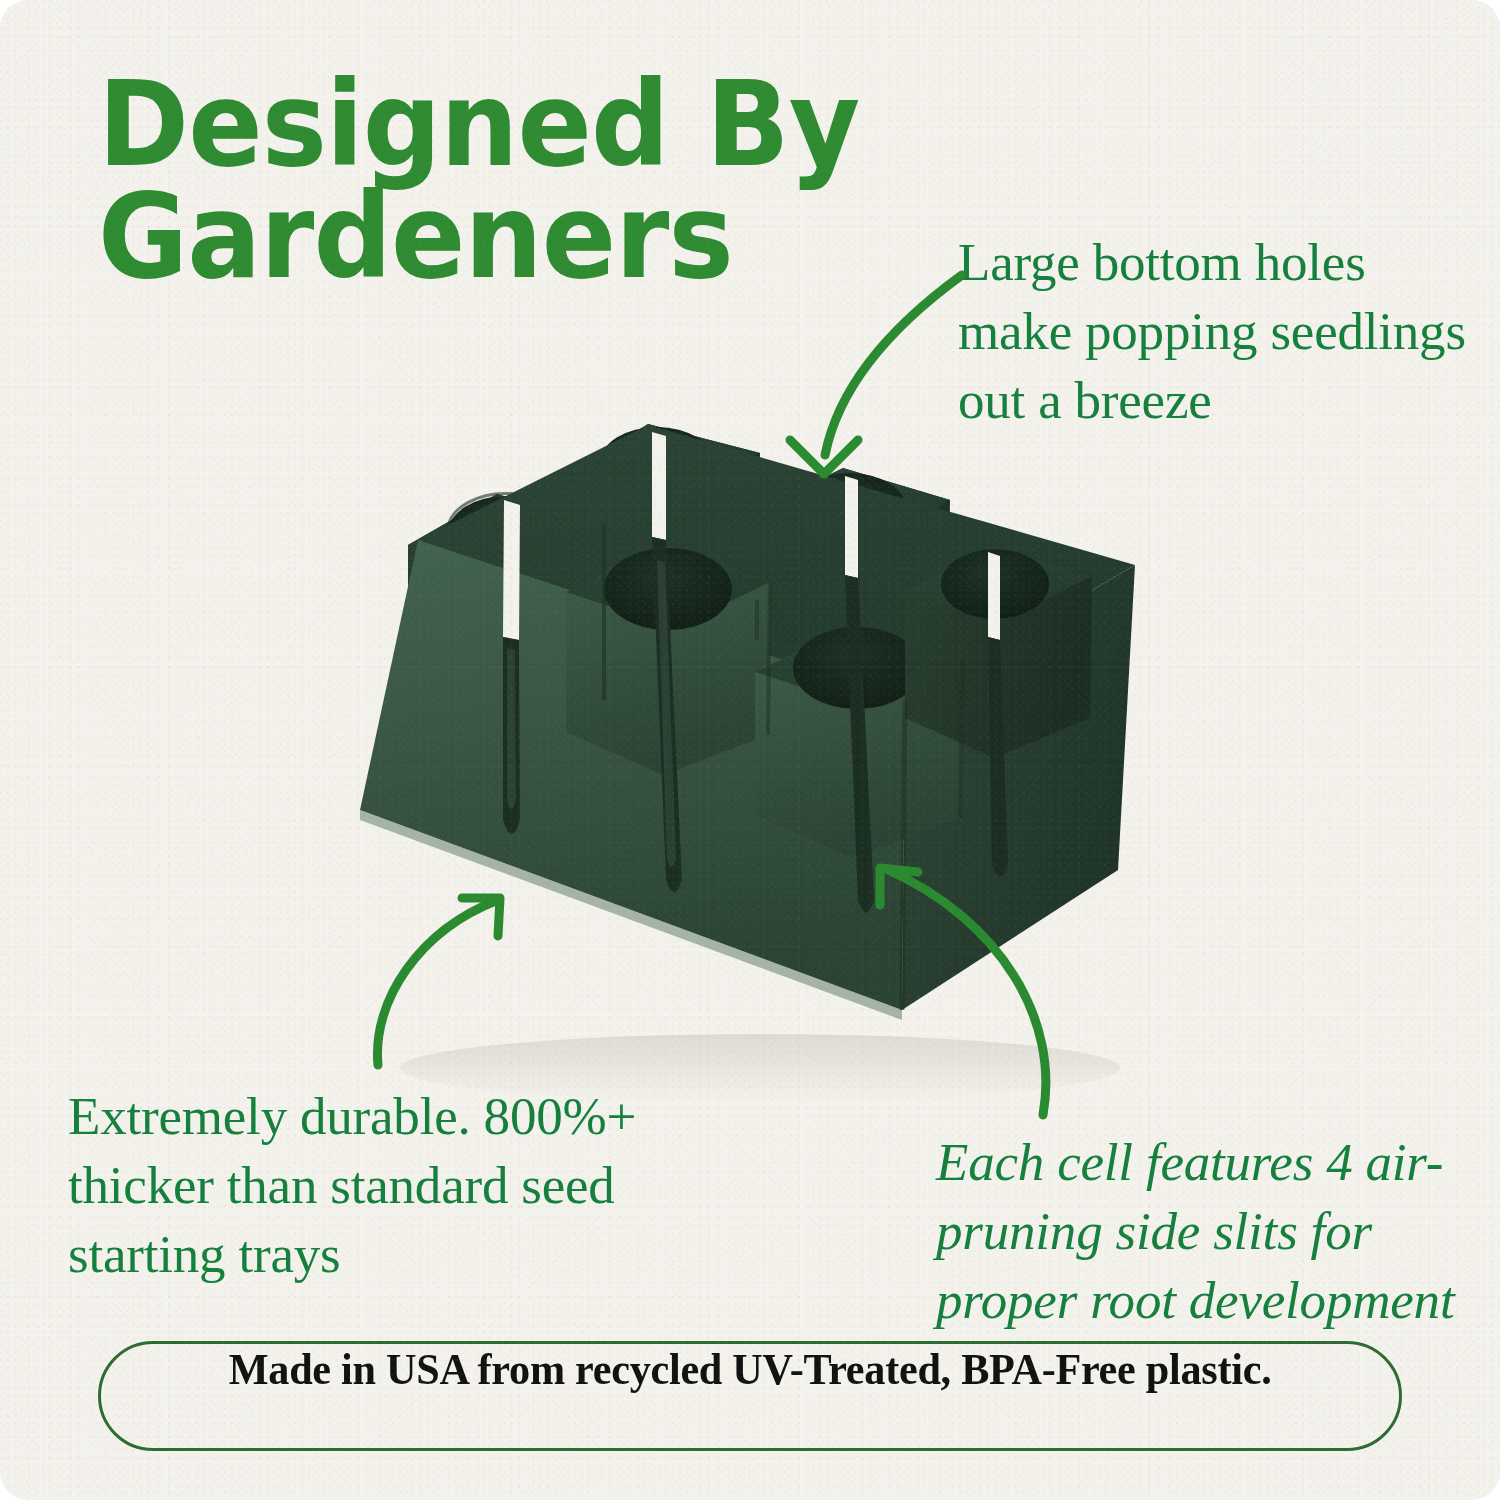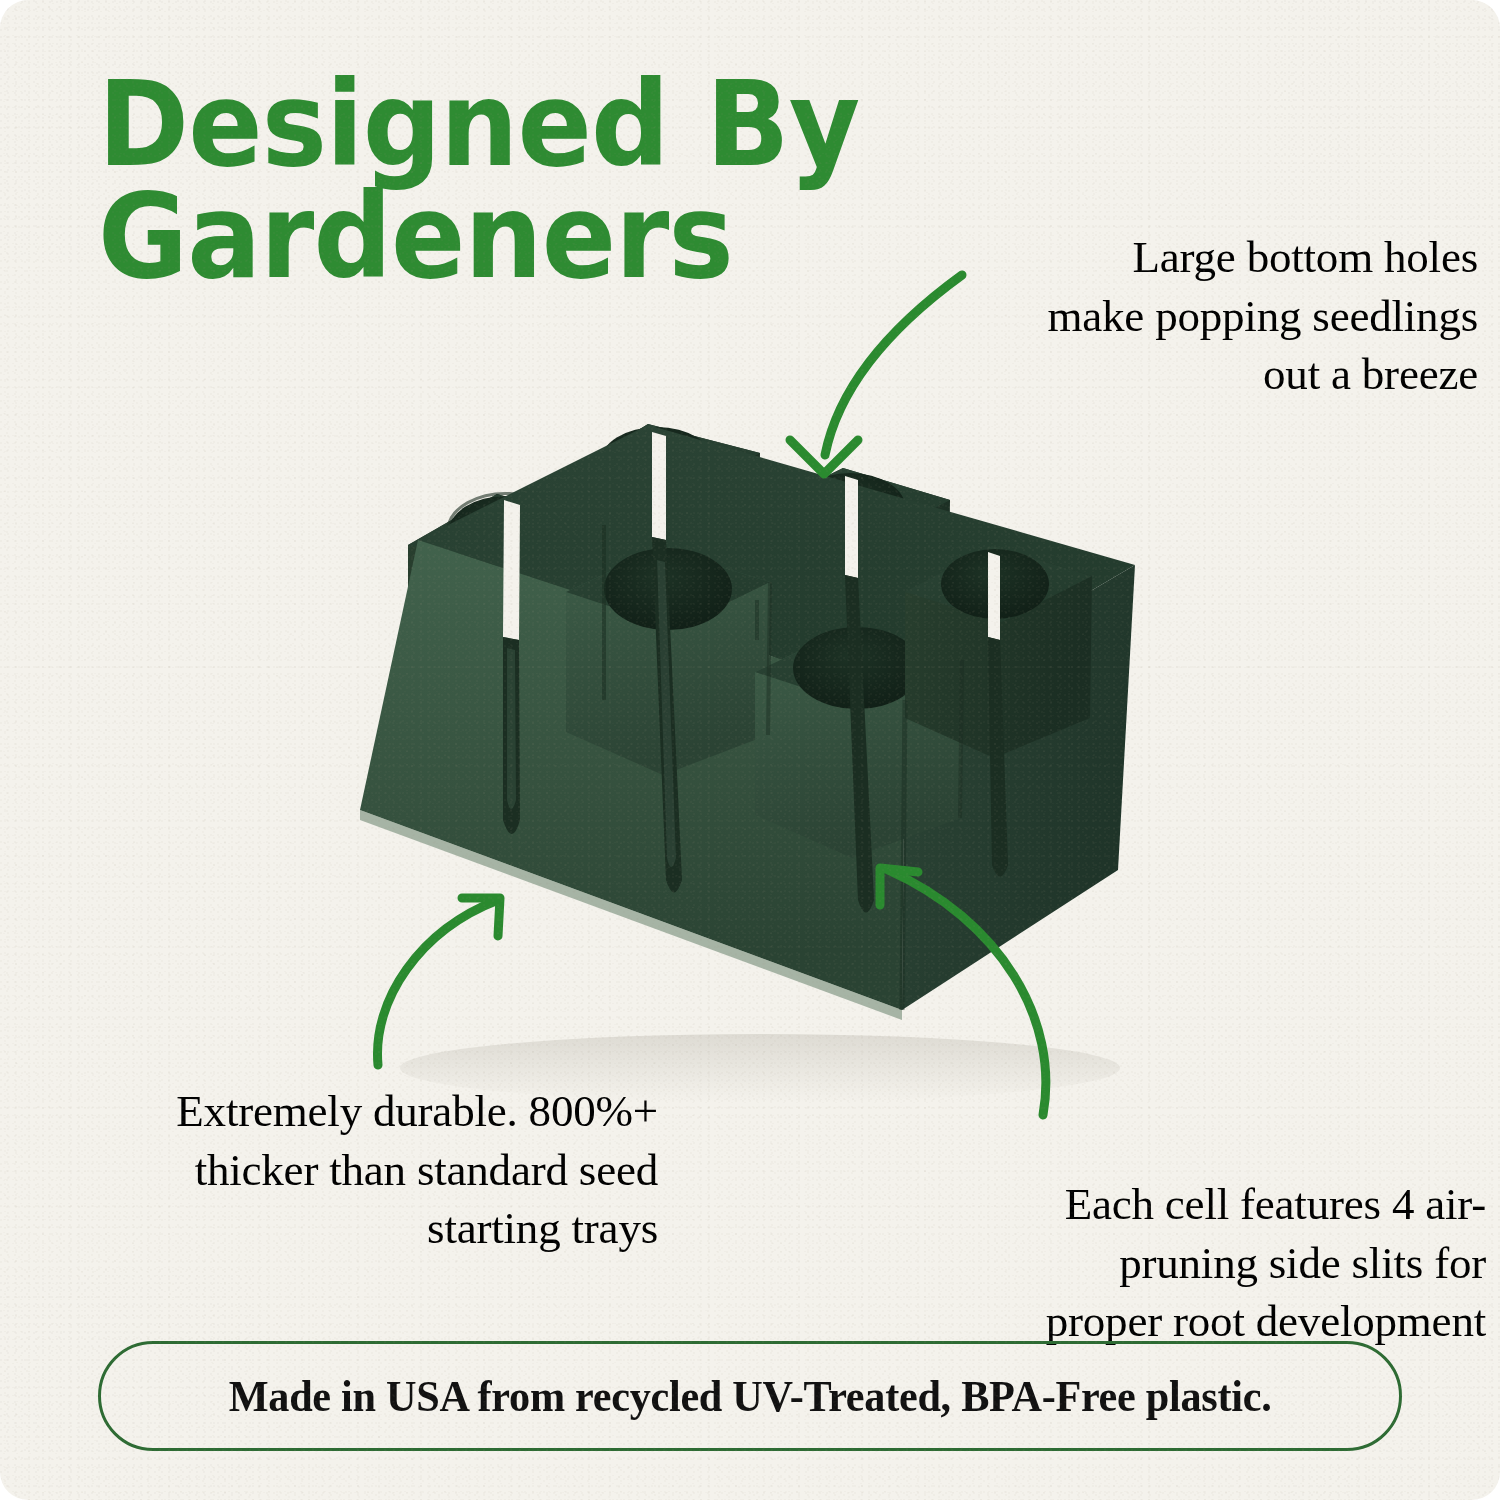--- a/index.html
+++ b/index.html
@@ -48,45 +48,44 @@
     letter-spacing: -1px;
     transform: scaleX(0.93);
     transform-origin: left top;
     white-space: pre-line;
     z-index: 30;
   }
 
   
   .note {
     position: absolute;
-    color: #000000;
+    color: #15803d;
     font-family: "Liberation Serif", "DejaVu Serif", serif;
-    font-size: 45px;
+    font-size: 53px;
     line-height: 1.30;
     letter-spacing: -0.2px;
     white-space: pre-line;
     z-index: 30;
-    text-align: right;
   }
   #note-holes  { left: 958px; top: 228px;  width: 520px; }
   #note-durable{ left: 68px;  top: 1082px; width: 590px; }
-  #note-slits  { left: 936px; top: 1175px; width: 550px; }
+  #note-slits  { left: 936px; top: 1128px; width: 550px; font-style: italic; }
 
   
   #pill {
     position: absolute;
     left: 98px;
     top: 1341px;
     width: 1304px;
     height: 110px;
     border: 3px solid #2d6b33;
     border-radius: 58px;
     box-sizing: border-box;
     display: flex;
-    align-items: center;
+    align-items: flex-start;
     justify-content: center;
     z-index: 30;
   }
   #pill-text {
     color: #111111;
     font-family: "Liberation Serif", "DejaVu Serif", serif;
     font-weight: 700;
     font-size: 44px;
     letter-spacing: -0.3px;
     transform: scaleX(0.96);

